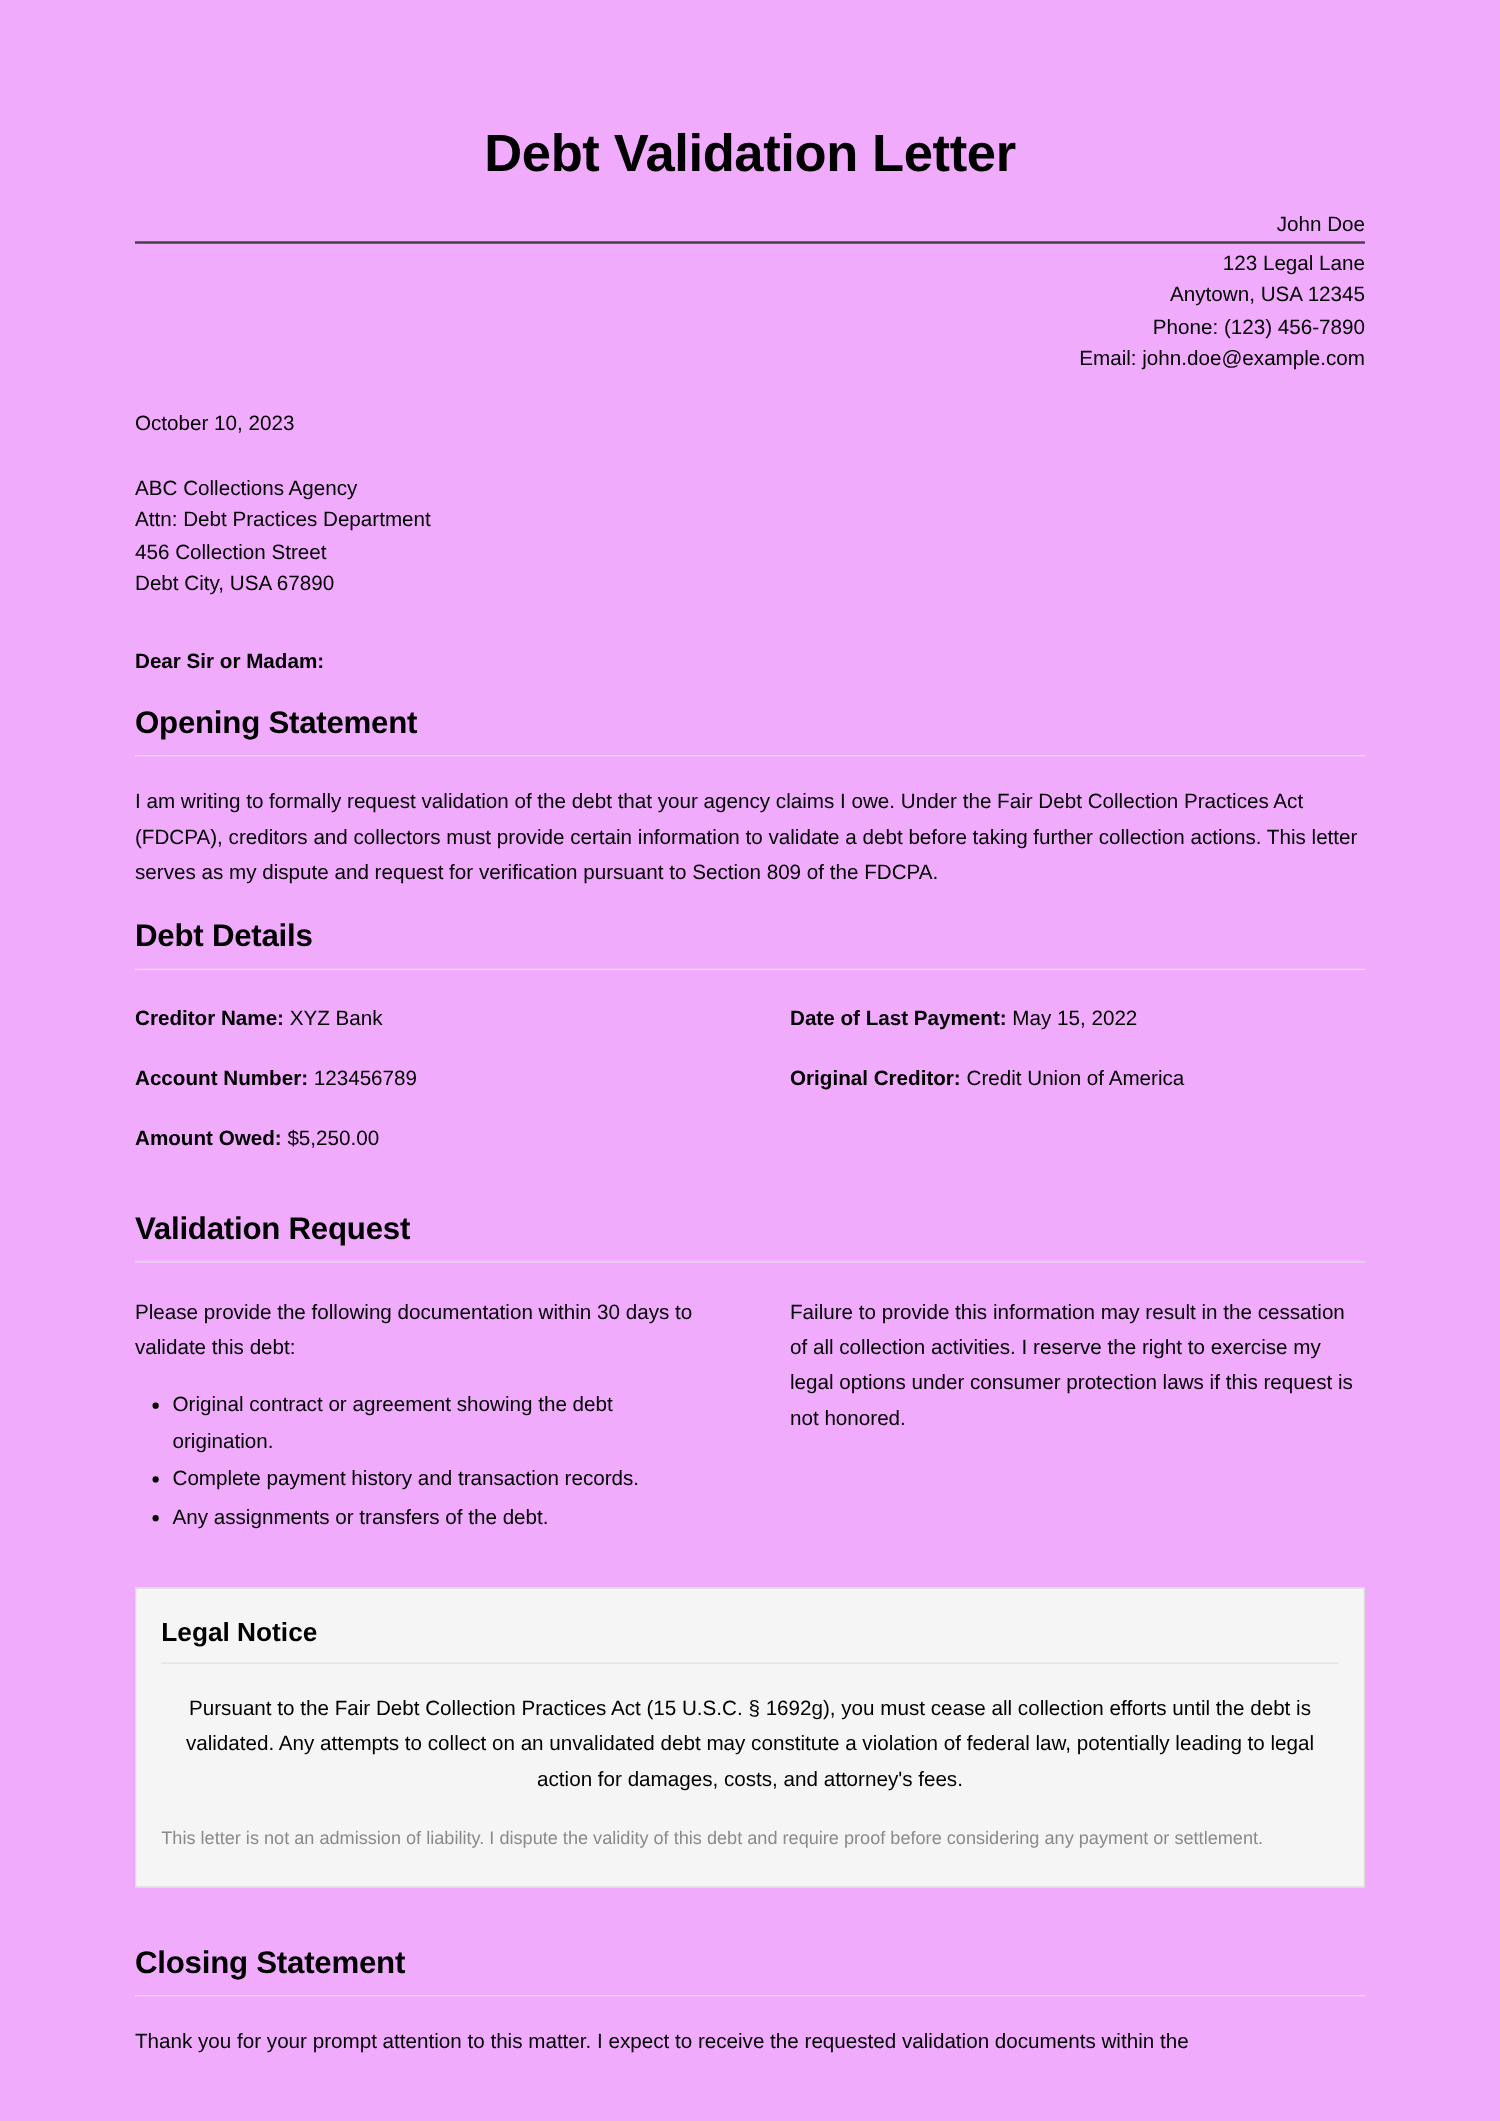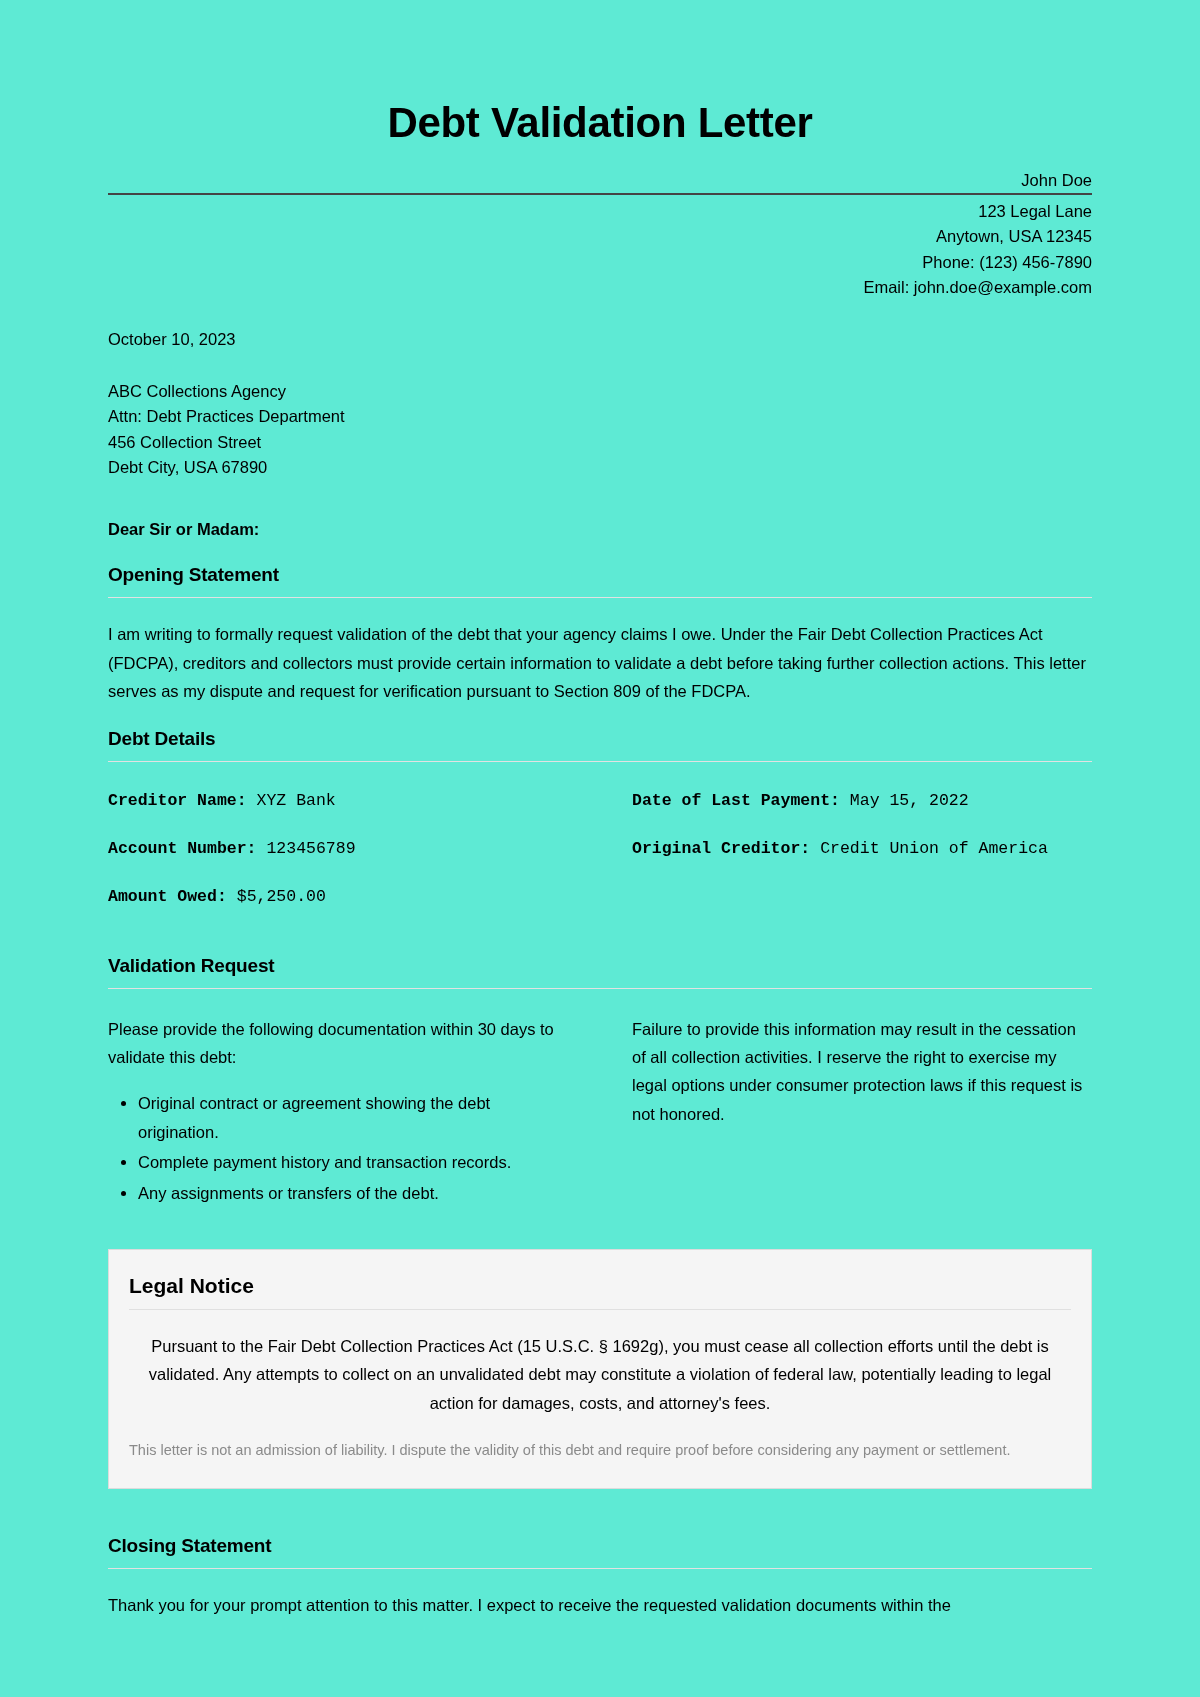--- a/index.html
+++ b/index.html
@@ -11,21 +11,21 @@
   body {
     font-family: "Liberation Sans", sans-serif;
     color: #000000;
     width: 1200px;
     min-height: 1697px;
     -webkit-font-smoothing: antialiased;
   }
   .page {
     width: 1200px;
     min-height: 1697px;
-    background: #5eead4;
+    background: #f0abfc;
     padding: 0;
     position: relative;
   }
   .doc-title {
     text-align: center;
     font-size: 42px;
     font-weight: bold;
     letter-spacing: -0.3px;
     margin: 0;
     padding-top: 100px;
@@ -74,21 +74,21 @@
   .salutation {
     margin-top: 36px;
     font-size: 16.5px;
     font-weight: bold;
     line-height: 1.55;
     color: #000;
   }
   
   .section { margin-top: 22px; }
   .section-heading {
-    font-size: 19px;
+    font-size: 25px;
     font-weight: bold;
     margin: 0 0 0 0;
     padding-bottom: 11px;
     border-bottom: 1px solid #e2e2e2;
     color: #000;
     letter-spacing: -0.2px;
   }
   .section-body {
     margin-top: 22px;
     font-size: 16.5px;
@@ -104,21 +104,20 @@
     grid-template-columns: 1fr 1fr;
     column-gap: 64px;
     row-gap: 0;
     margin-top: 26px;
   }
   .detail-item {
     font-size: 16.5px;
     line-height: 1.6;
     margin-bottom: 22px;
     color: #000;
-    font-family: Liberation Mono, monospace;
   }
   .detail-label { font-weight: bold; }
   .col-pair {
     display: grid;
     grid-template-columns: 1fr 1fr;
     column-gap: 64px;
     margin-top: 26px;
     align-items: start;
   }
   .col-pair p {

